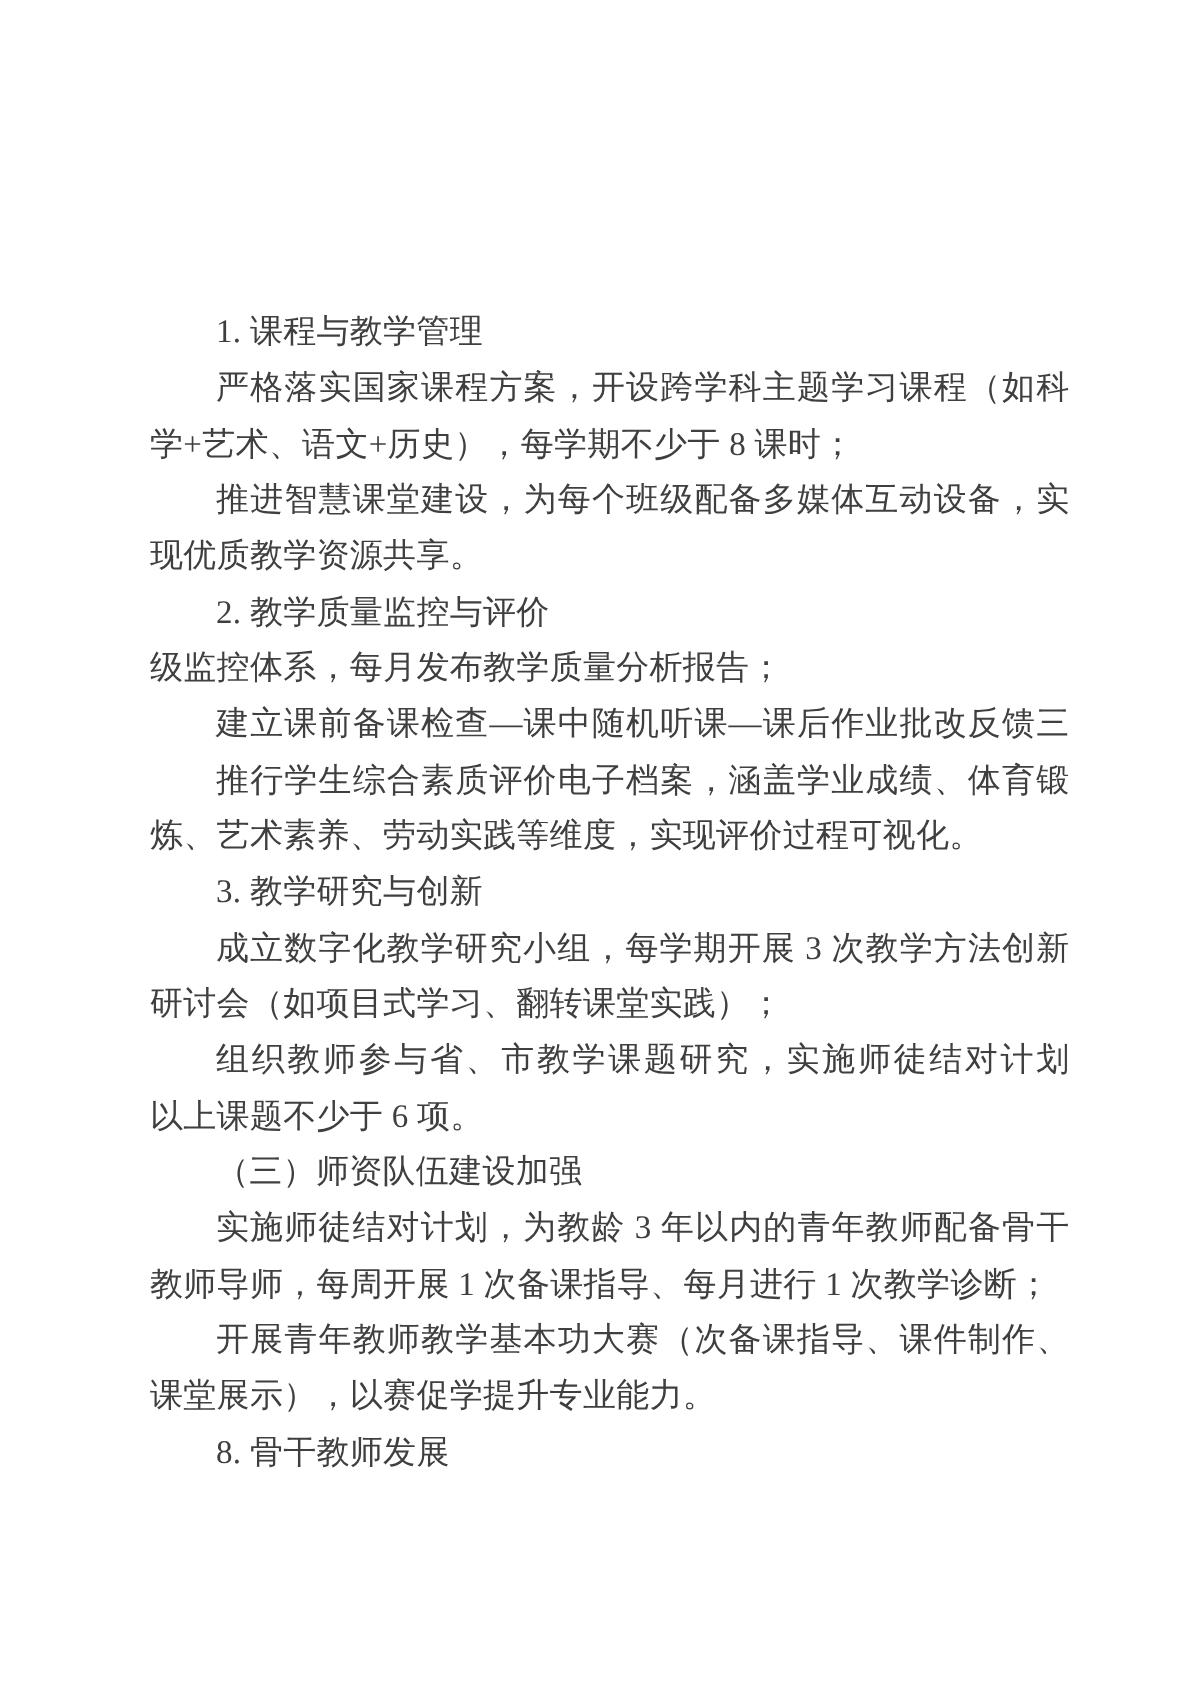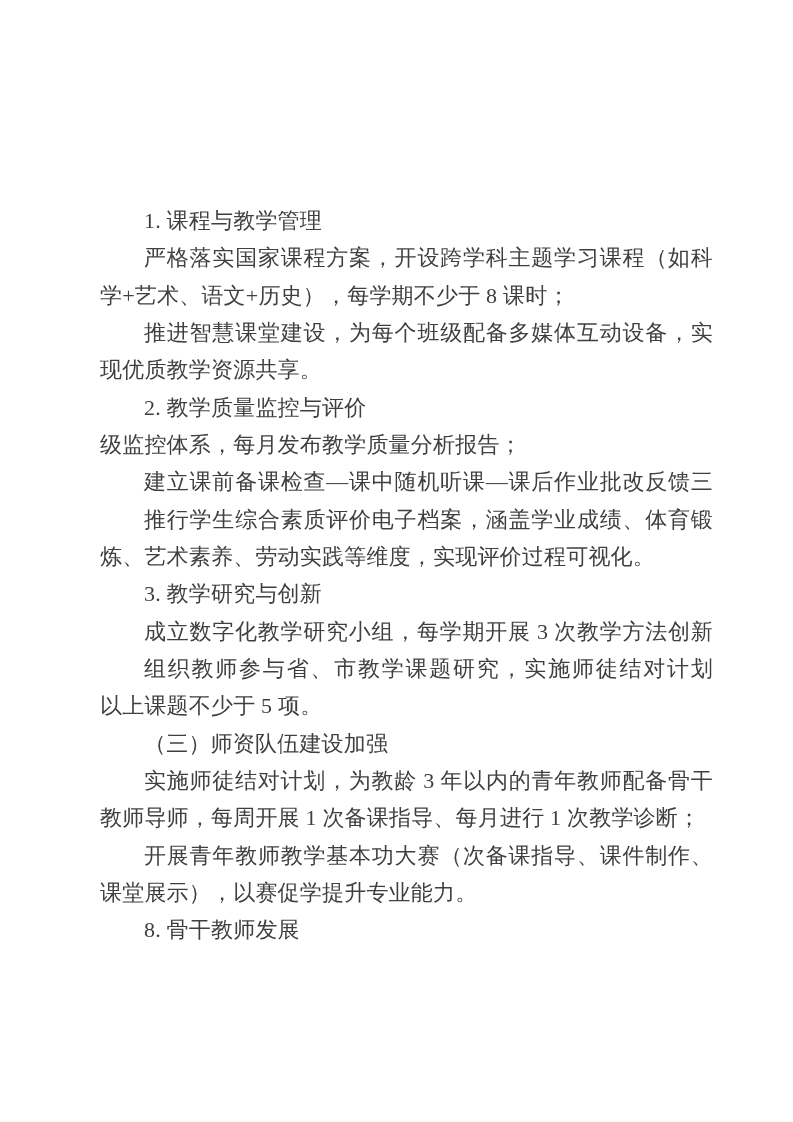--- a/index.html
+++ b/index.html
@@ -49,22 +49,23 @@
       <div class="line">学+艺术、语文+历史），每学期不少于 8 课时；</div>
       <div class="line indent full">推进智慧课堂建设，为每个班级配备多媒体互动设备，实</div>
       <div class="line">现优质教学资源共享。</div>
       <div class="line indent">2. 教学质量监控与评价</div>
       <div class="line">级监控体系，每月发布教学质量分析报告；</div>
       <div class="line indent full">建立课前备课检查—课中随机听课—课后作业批改反馈三</div>
       <div class="line indent full">推行学生综合素质评价电子档案，涵盖学业成绩、体育锻</div>
       <div class="line">炼、艺术素养、劳动实践等维度，实现评价过程可视化。</div>
       <div class="line indent">3. 教学研究与创新</div>
       <div class="line indent full">成立数字化教学研究小组，每学期开展 3 次教学方法创新</div>
+      <div class="line">研讨会（如项目式学习、翻转课堂实践）；</div>
       <div class="line indent full">组织教师参与省、市教学课题研究，实施师徒结对计划</div>
-      <div class="line">以上课题不少于 5 项。</div>
+      <div class="line">以上课题不少于 6 项。</div>
       <div class="line indent">（三）师资队伍建设加强</div>
       <div class="line indent full">实施师徒结对计划，为教龄 3 年以内的青年教师配备骨干</div>
       <div class="line">教师导师，每周开展 1 次备课指导、每月进行 1 次教学诊断；</div>
       <div class="line indent full">开展青年教师教学基本功大赛（次备课指导、课件制作、</div>
       <div class="line">课堂展示），以赛促学提升专业能力。</div>
       <div class="line indent">8. 骨干教师发展</div>
     </div>
 </div>
 
 </body></html>

